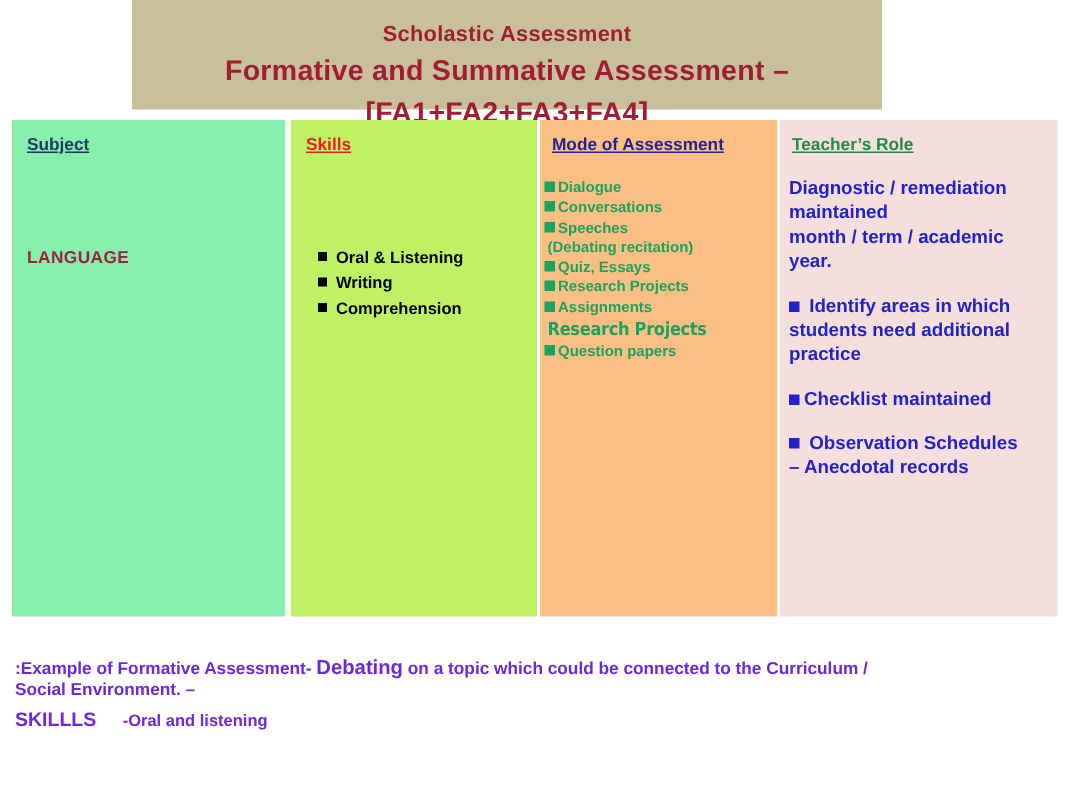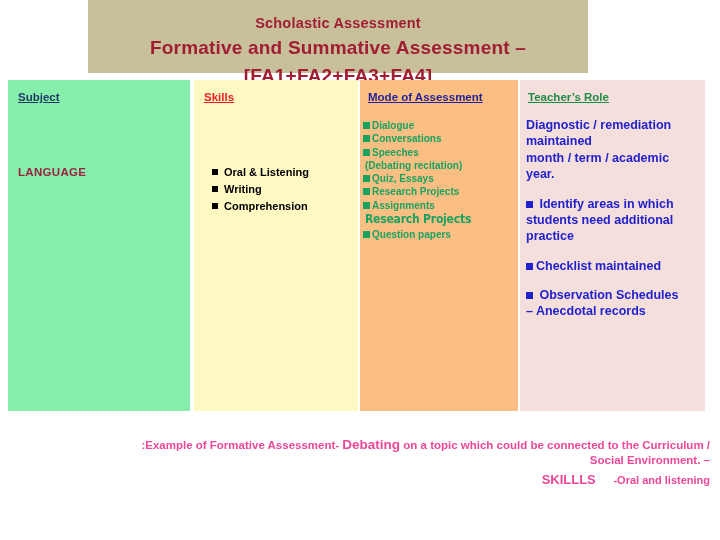--- a/index.html
+++ b/index.html
@@ -45,21 +45,21 @@
     height: 331px;
   }
   .col {
     position: absolute;
     top: 0;
     bottom: 0;
     box-sizing: border-box;
     overflow: hidden;
   }
   #col-subject   { left: 0;   width: 182px; background: #86efac; }
-  #col-skills    { left: 186px; width: 164px; background: #fef9c3; }
+  #col-skills    { left: 186px; width: 164px; background: #bef264; }
   #col-mode      { left: 352px; width: 158px; background: #fbbf84; }
   #col-teacher   { left: 512px; width: 185px; background: #f5dfdd; }
 
   .col-head {
     font-size: 11.5px;
     font-weight: bold;
     text-decoration: underline;
     padding: 11px 0 0 10px;
     white-space: nowrap;
   }
@@ -147,22 +147,21 @@
     vertical-align: 0px;
   }
   .teacher-gap { height: 13px; }
 
   
   #footer-note {
     position: absolute;
     left: 10px;
     top: 437px;
     width: 700px;
-    color: #ec4899;
-    text-align: right;
+    color: #6d28d9;
   }
   #footer-line-1 {
     font-size: 11.5px;
     font-weight: bold;
     white-space: nowrap;
   }
   #footer-line-1 .emph {
     font-size: 13.5px;
     font-weight: bold;
   }

